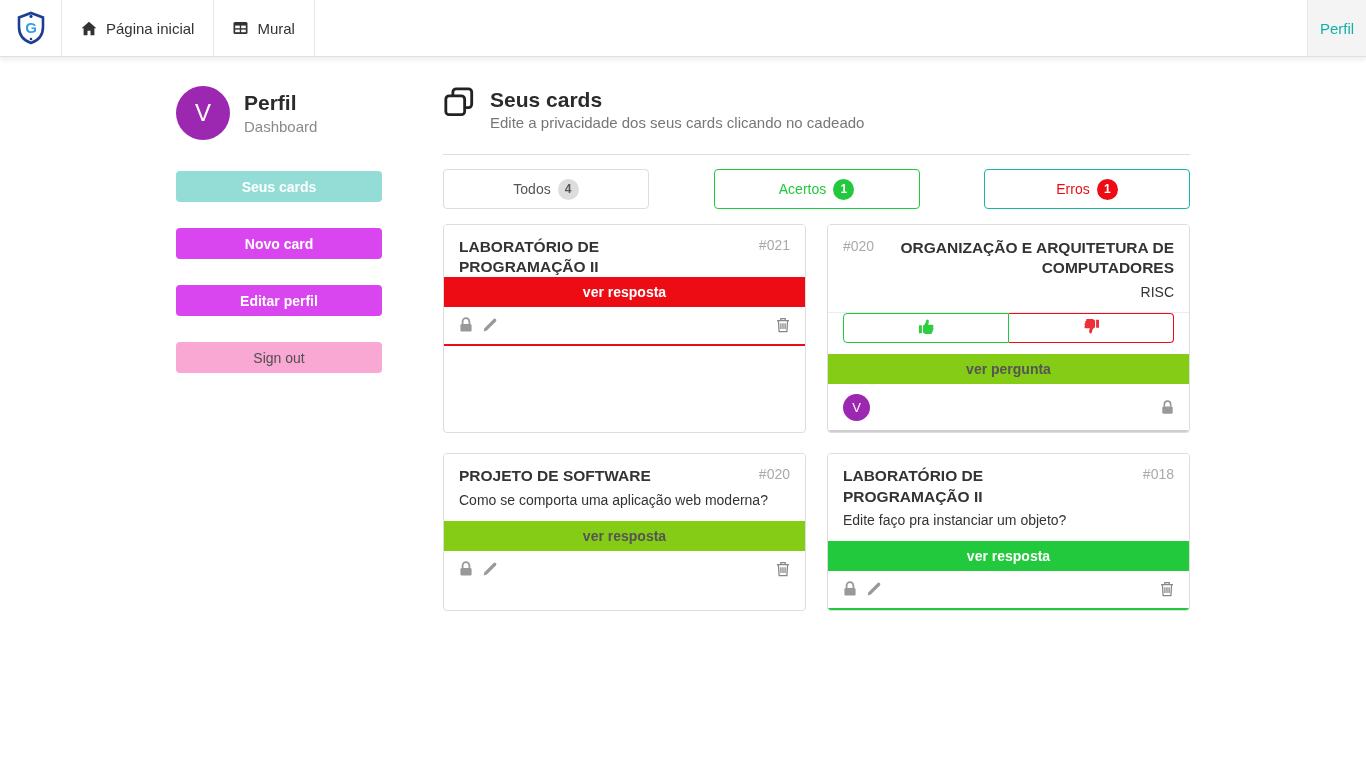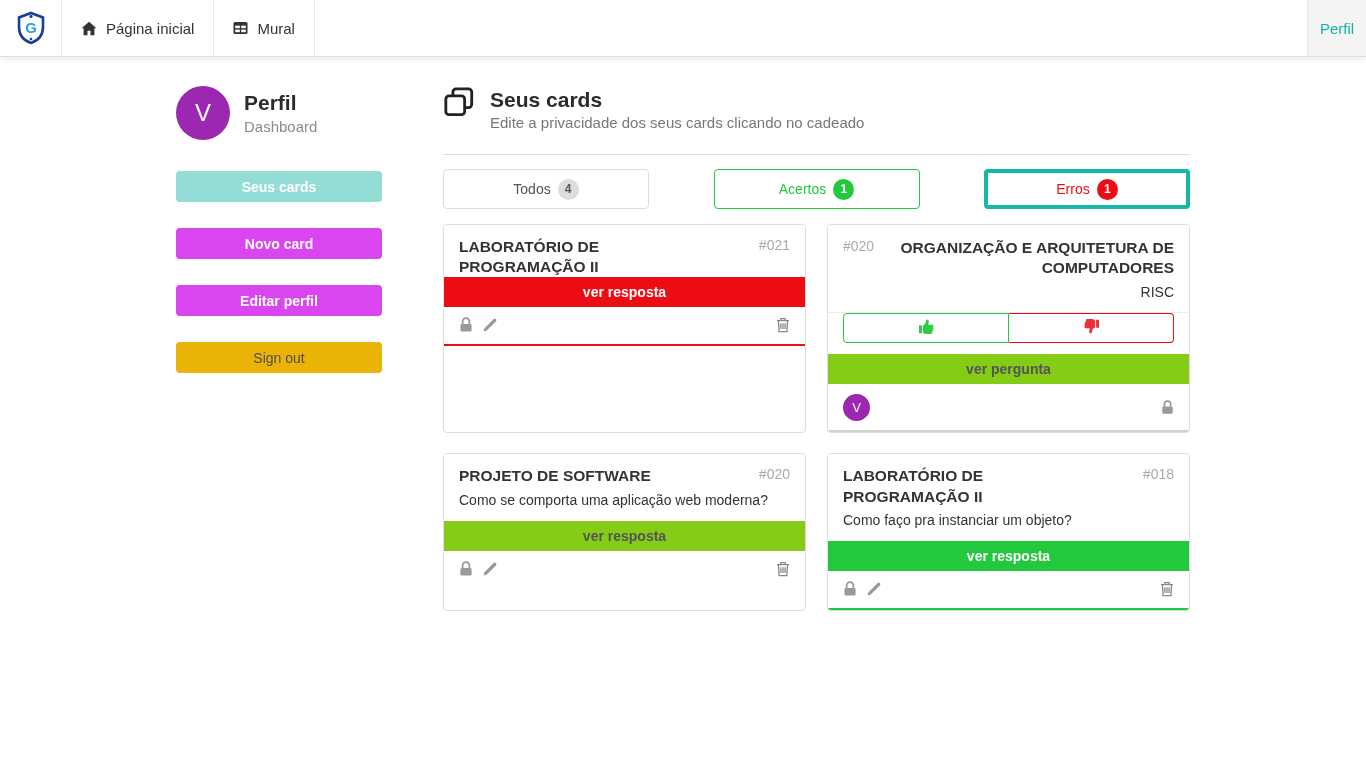--- a/index.html
+++ b/index.html
@@ -41,39 +41,39 @@
   }
   .profile-title { font-size:21px; font-weight:bold; color:#2b2b2b; line-height:1.15; }
   .profile-sub { font-size:15px; color:#8a8a8a; margin-top:2px; }
   .side-btn {
     display:block; width:100%; height:31px; border:none; border-radius:4px;
     font-size:14px; font-weight:bold; margin-bottom:26px; cursor:pointer;
     font-family:inherit;
   }
   .side-btn.teal-light { background:#93ddd6; color:#fff; }
   .side-btn.teal       { background:#d946ef; color:#fff; }
-  .side-btn.gray       { background:#eab308; color:#4f4f4f; font-weight:normal; }
+  .side-btn.gray       { background:#f9a8d4; color:#4f4f4f; font-weight:normal; }
   
   .main { flex:1; min-width:0; }
   .main-header { display:flex; gap:15px; align-items:flex-start; }
   .main-title { font-size:21px; font-weight:bold; color:#2b2b2b; line-height:1.1; margin-top:2px; }
   .main-sub { font-size:15px; color:#777; margin-top:3px; }
   
   .filters {
     margin-top:23px; border-top:1px solid #ddd; padding-top:14px;
     display:flex; justify-content:space-between;
   }
   .filter-btn {
     width:206px; height:40px; background:#fff; border-radius:4px;
     font-size:14px; display:flex; align-items:center; justify-content:center;
     gap:7px; cursor:pointer; font-family:inherit;
   }
   .filter-btn.default { border:1px solid #ddd; color:#555; }
   .filter-btn.green   { border:1px solid #22c93d; color:#22c93d; }
-  .filter-btn.red     { border:4px solid #14b8a6; color:#ed0c13; }
+  .filter-btn.red     { border:1px solid #14b8a6; color:#ed0c13; }
   .badge {
     min-width:21px; height:21px; padding:0 4px; border-radius:11px;
     display:inline-flex; align-items:center; justify-content:center;
     font-size:12px; font-weight:bold;
   }
   .badge.gray  { background:#ddd; color:#555; }
   .badge.green { background:#22c93d; color:#fff; }
   .badge.red   { background:#ed0c13; color:#fff; }
   
   .cards-grid {
@@ -313,21 +313,21 @@
           </div>
         </div>
       </div>
 
       <div class="cell">
         <div class="fcard status-green">
           <div class="fc-head">
             <div class="fc-title">LABORATÓRIO DE PROGRAMAÇÃO II</div>
             <div class="fc-id">#018</div>
           </div>
-          <div class="fc-question">Como faço pra instanciar um objeto?</div>
+          <div class="fc-question">Edite faço pra instanciar um objeto?</div>
           <button class="fc-action green">ver resposta</button>
           <div class="fc-footer">
             <button class="icon-btn">
               <svg width="14" height="16" viewBox="0 0 14 16">
                   <path d="M3.6 7.2 V4.6 a3.4 3.4 0 0 1 6.8 0 V7.2" fill="none" stroke="#999" stroke-width="1.8"></path>
                   <rect x="1.4" y="7" width="11.2" height="7.6" rx="1.4" fill="#999"></rect>
                 </svg>
             </button>
             <button class="icon-btn">
               <svg width="16" height="16" viewBox="0 0 16 16">

